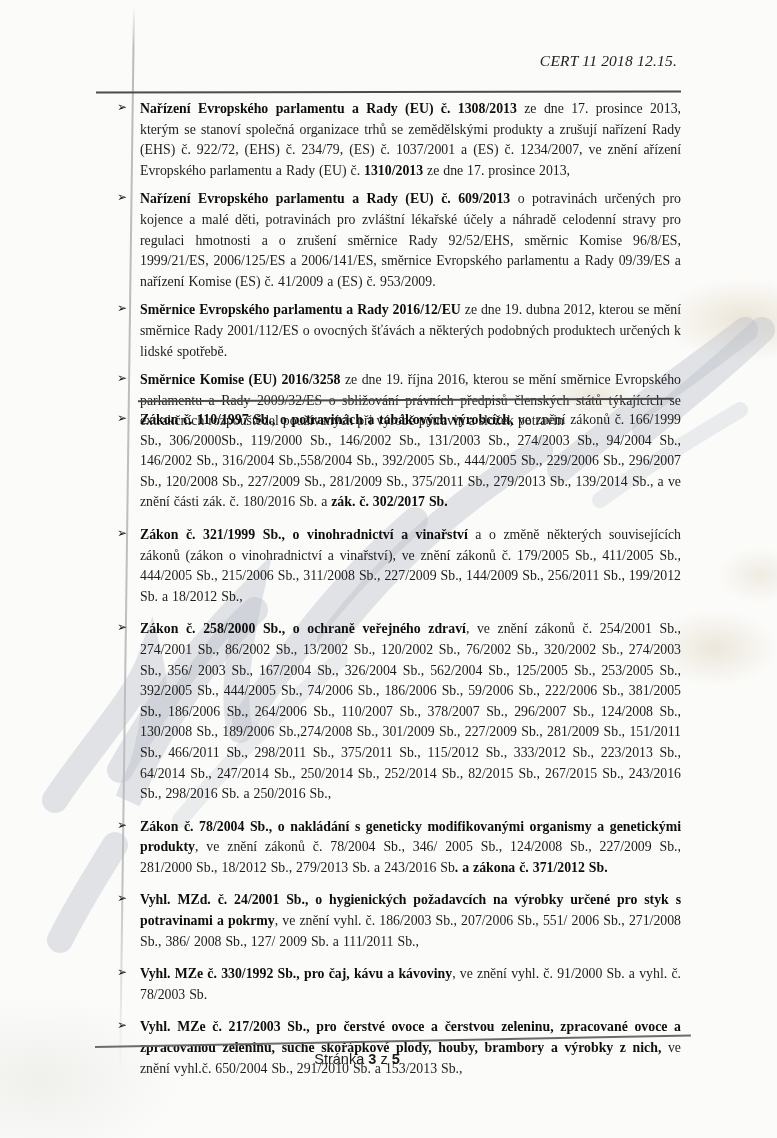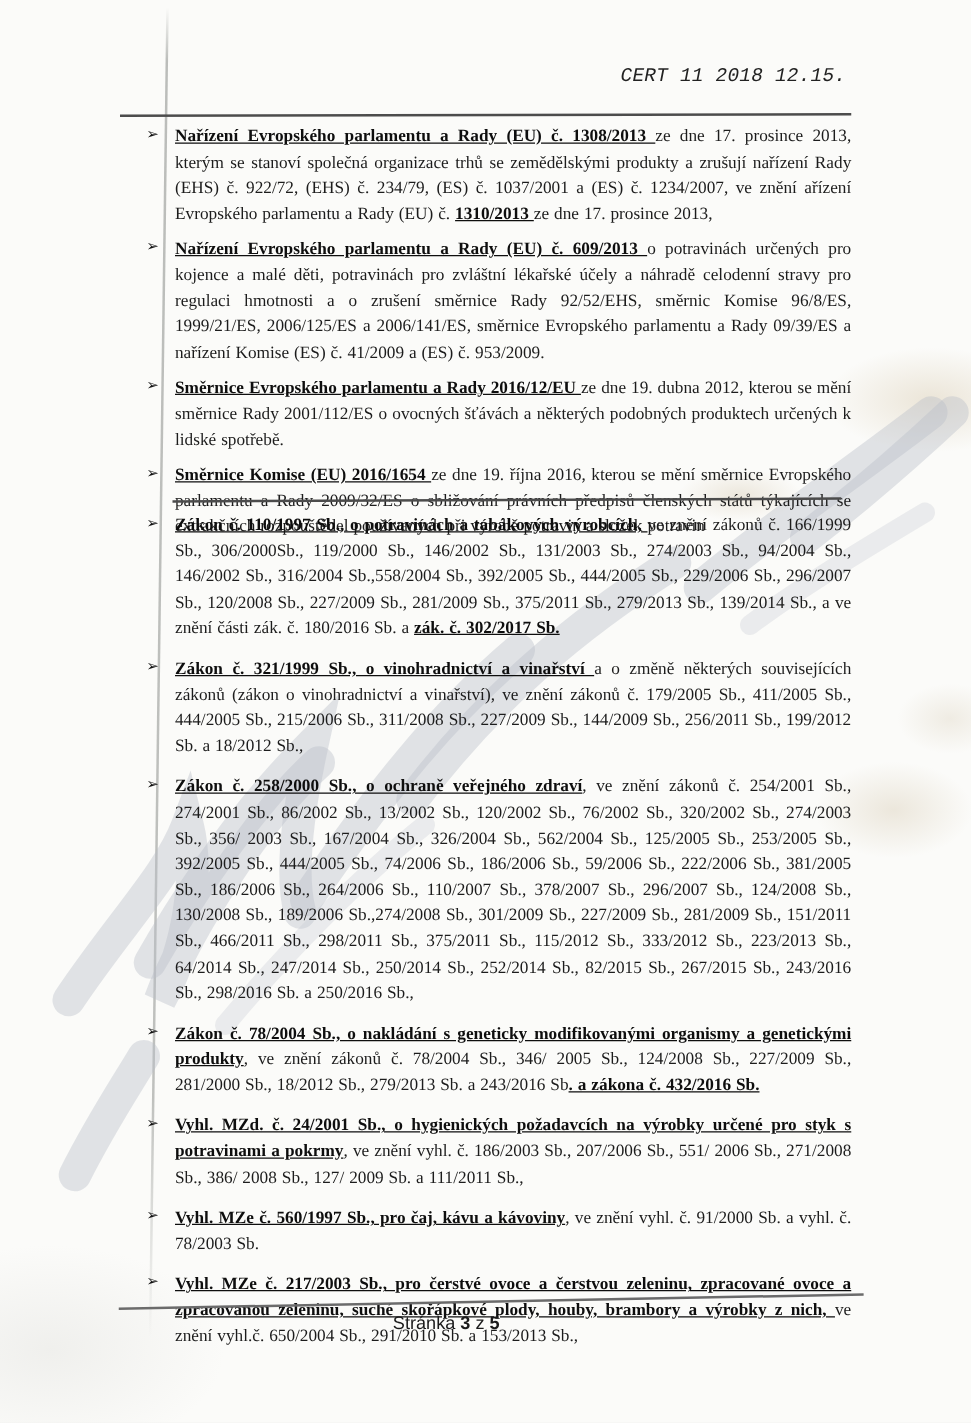--- a/index.html
+++ b/index.html
@@ -26,21 +26,21 @@
   }
   .watermark{position:absolute;left:0;top:0;width:777px;height:1138px;pointer-events:none;}
   
   .rule{position:absolute;background:#4c4c4c;height:2px;}
   .rule-top{left:96px;top:91px;width:585px;transform:rotate(-0.12deg);}
   .rule-mid{left:138px;top:399px;width:535px;transform:rotate(-0.25deg);}
   .rule-footer{left:95px;top:1046px;width:596px;height:1.6px;background:#6b6b6b;transform:rotate(-1.1deg);transform-origin:left center;}
   
   .doc-header{
     position:absolute;top:52px;right:100px;
-    font-family:Liberation Mono, monospace;
+    font-family:Liberation Serif, serif;
     font-style:italic;font-size:15.5px;color:#222;
     letter-spacing:.2px;
   }
   .doc-footer{
     position:absolute;top:1051px;left:0;width:714px;
     text-align:center;
     font-family:"Liberation Sans", sans-serif;
     font-size:14.5px;color:#1a1a1a;
   }
   .doc-footer .b{font-weight:bold;}
@@ -52,21 +52,21 @@
   .li .marker{
     position:absolute;left:0;top:1px;
     font-family:"DejaVu Sans", sans-serif;
     font-size:12px;color:#111;
   }
   .li p{
     margin:0;text-align:justify;
     font-size:13.8px;line-height:20.6px;
     color:#1c1c1c;word-spacing:.5px;
   }
-  .li p .b{font-weight:bold;color:#0e0e0e;text-decoration:underline;}
+  .li p .b{font-weight:bold;color:#0e0e0e;}
   .mid-gap{height:22px;}
 </style>
 </head>
 <body>
 
 <div class="page">
 
   <div class="scan-vline"></div>
 
   <svg class="watermark" viewBox="0 0 777 1138" xmlns="http://www.w3.org/2000/svg">
@@ -97,21 +97,21 @@
         <div class="li">
           <span class="marker">➢</span>
           <p><span class="b">Nařízení Evropského parlamentu a Rady (EU) č. 609/2013 </span><span>o potravinách určených pro kojence a malé děti, potravinách pro zvláštní lékařské účely a náhradě celodenní stravy pro regulaci hmotnosti a o zrušení směrnice Rady 92/52/EHS, směrnic Komise 96/8/ES, 1999/21/ES, 2006/125/ES a 2006/141/ES, směrnice Evropského parlamentu a Rady 09/39/ES a nařízení Komise (ES) č. 41/2009 a (ES) č. 953/2009.</span></p>
         </div>
         <div class="li">
           <span class="marker">➢</span>
           <p><span class="b">Směrnice Evropského parlamentu a Rady 2016/12/EU </span><span>ze dne 19. dubna 2012, kterou se mění směrnice Rady 2001/112/ES o ovocných šťávách a některých podobných produktech určených k lidské spotřebě.</span></p>
         </div>
         <div class="li">
           <span class="marker">➢</span>
-          <p><span class="b">Směrnice Komise (EU) 2016/1654 </span><span>ze dne 19. října 2016, kterou se mění směrnice Evropského parlamentu a Rady 2009/32/ES o sbližování právních předpisů členských států týkajících se extrakčních rozpouštědel používaných při výrobě potravin a složek potravin</span></p>
+          <p><span class="b">Směrnice Komise (EU) 2016/3258 </span><span>ze dne 19. října 2016, kterou se mění směrnice Evropského parlamentu a Rady 2009/32/ES o sbližování právních předpisů členských států týkajících se extrakčních rozpouštědel používaných při výrobě potravin a složek potravin</span></p>
         </div>
       </div>
     <div class="mid-gap"></div>
   </div>
   <div class="rule rule-mid"></div>
   <div class="content" style="top:410px;">
     <div class="group group-b">
         <div class="li">
           <span class="marker">➢</span>
           <p><span class="b">Zákon č. 110/1997 Sb., o potravinách a tabákových výrobcích, </span><span>ve znění zákonů č. 166/1999 Sb., 306/2000Sb., 119/2000 Sb., 146/2002 Sb., 131/2003 Sb., 274/2003 Sb., 94/2004 Sb., 146/2002 Sb., 316/2004 Sb.,558/2004 Sb., 392/2005 Sb., 444/2005 Sb., 229/2006 Sb., 296/2007 Sb., 120/2008 Sb., 227/2009 Sb., 281/2009 Sb., 375/2011 Sb., 279/2013 Sb., 139/2014 Sb., a ve znění části zák. č. 180/2016 Sb. a </span><span class="b">zák. č. 302/2017 Sb.</span></p>
@@ -119,29 +119,29 @@
         <div class="li">
           <span class="marker">➢</span>
           <p><span class="b">Zákon č. 321/1999 Sb., o vinohradnictví a vinařství </span><span>a o změně některých souvisejících zákonů (zákon o vinohradnictví a vinařství), ve znění zákonů č. 179/2005 Sb., 411/2005 Sb., 444/2005 Sb., 215/2006 Sb., 311/2008 Sb., 227/2009 Sb., 144/2009 Sb., 256/2011 Sb., 199/2012 Sb. a 18/2012 Sb.,</span></p>
         </div>
         <div class="li">
           <span class="marker">➢</span>
           <p><span class="b">Zákon č. 258/2000 Sb., o ochraně veřejného zdraví</span><span>, ve znění zákonů č. 254/2001 Sb., 274/2001 Sb., 86/2002 Sb., 13/2002 Sb., 120/2002 Sb., 76/2002 Sb., 320/2002 Sb., 274/2003 Sb., 356/ 2003 Sb., 167/2004 Sb., 326/2004 Sb., 562/2004 Sb., 125/2005 Sb., 253/2005 Sb., 392/2005 Sb., 444/2005 Sb., 74/2006 Sb., 186/2006 Sb., 59/2006 Sb., 222/2006 Sb., 381/2005 Sb., 186/2006 Sb., 264/2006 Sb., 110/2007 Sb., 378/2007 Sb., 296/2007 Sb., 124/2008 Sb., 130/2008 Sb., 189/2006 Sb.,274/2008 Sb., 301/2009 Sb., 227/2009 Sb., 281/2009 Sb., 151/2011 Sb., 466/2011 Sb., 298/2011 Sb., 375/2011 Sb., 115/2012 Sb., 333/2012 Sb., 223/2013 Sb., 64/2014 Sb., 247/2014 Sb., 250/2014 Sb., 252/2014 Sb., 82/2015 Sb., 267/2015 Sb., 243/2016 Sb., 298/2016 Sb. a 250/2016 Sb.,</span></p>
         </div>
         <div class="li">
           <span class="marker">➢</span>
-          <p><span class="b">Zákon č. 78/2004 Sb., o nakládání s geneticky modifikovanými organismy a genetickými produkty</span><span>, ve znění zákonů č. 78/2004 Sb., 346/ 2005 Sb., 124/2008 Sb., 227/2009 Sb., 281/2000 Sb., 18/2012 Sb., 279/2013 Sb. a 243/2016 Sb</span><span class="b">. a zákona č. 432/2016 Sb.</span></p>
+          <p><span class="b">Zákon č. 78/2004 Sb., o nakládání s geneticky modifikovanými organismy a genetickými produkty</span><span>, ve znění zákonů č. 78/2004 Sb., 346/ 2005 Sb., 124/2008 Sb., 227/2009 Sb., 281/2000 Sb., 18/2012 Sb., 279/2013 Sb. a 243/2016 Sb</span><span class="b">. a zákona č. 371/2012 Sb.</span></p>
         </div>
         <div class="li">
           <span class="marker">➢</span>
           <p><span class="b">Vyhl. MZd. č. 24/2001 Sb., o hygienických požadavcích na výrobky určené pro styk s potravinami a pokrmy</span><span>, ve znění vyhl. č. 186/2003 Sb., 207/2006 Sb., 551/ 2006 Sb., 271/2008 Sb., 386/ 2008 Sb., 127/ 2009 Sb. a 111/2011 Sb.,</span></p>
         </div>
         <div class="li">
           <span class="marker">➢</span>
-          <p><span class="b">Vyhl. MZe č. 560/1997 Sb., pro čaj, kávu a kávoviny</span><span>, ve znění vyhl. č. 91/2000 Sb. a vyhl. č. 78/2003 Sb.</span></p>
+          <p><span class="b">Vyhl. MZe č. 330/1992 Sb., pro čaj, kávu a kávoviny</span><span>, ve znění vyhl. č. 91/2000 Sb. a vyhl. č. 78/2003 Sb.</span></p>
         </div>
         <div class="li">
           <span class="marker">➢</span>
           <p><span class="b">Vyhl. MZe č. 217/2003 Sb., pro čerstvé ovoce a čerstvou zeleninu, zpracované ovoce a zpracovanou zeleninu, suché skořápkové plody, houby, brambory a výrobky z nich, </span><span>ve znění vyhl.č. 650/2004 Sb., 291/2010 Sb. a 153/2013 Sb.,</span></p>
         </div>
       </div>
   </div>
 
   <div class="rule rule-footer"></div>
   <div class="doc-footer">

